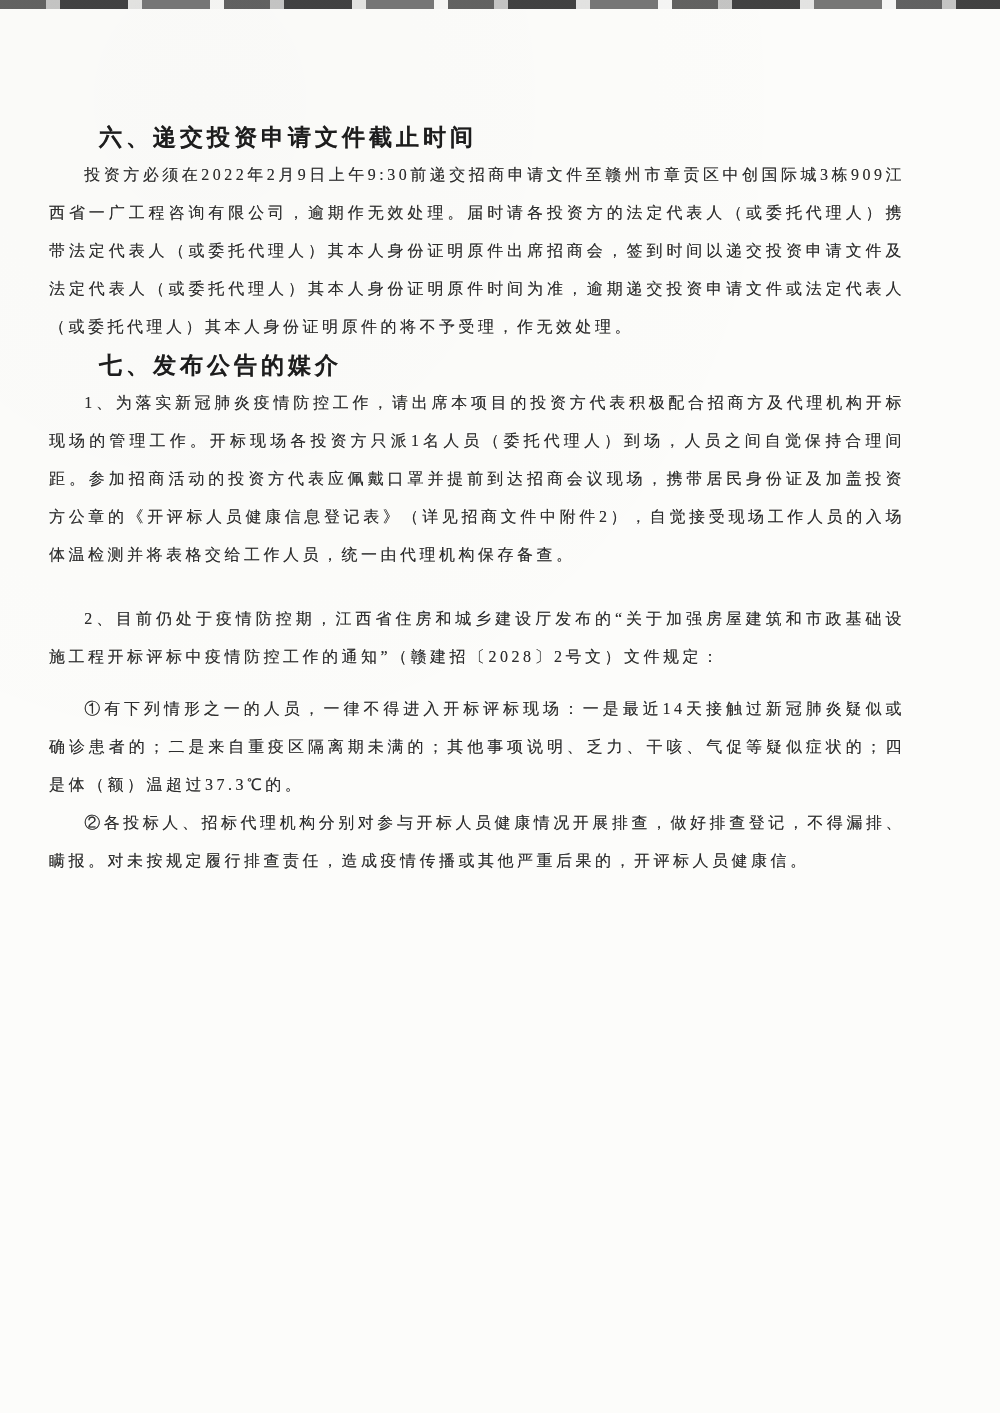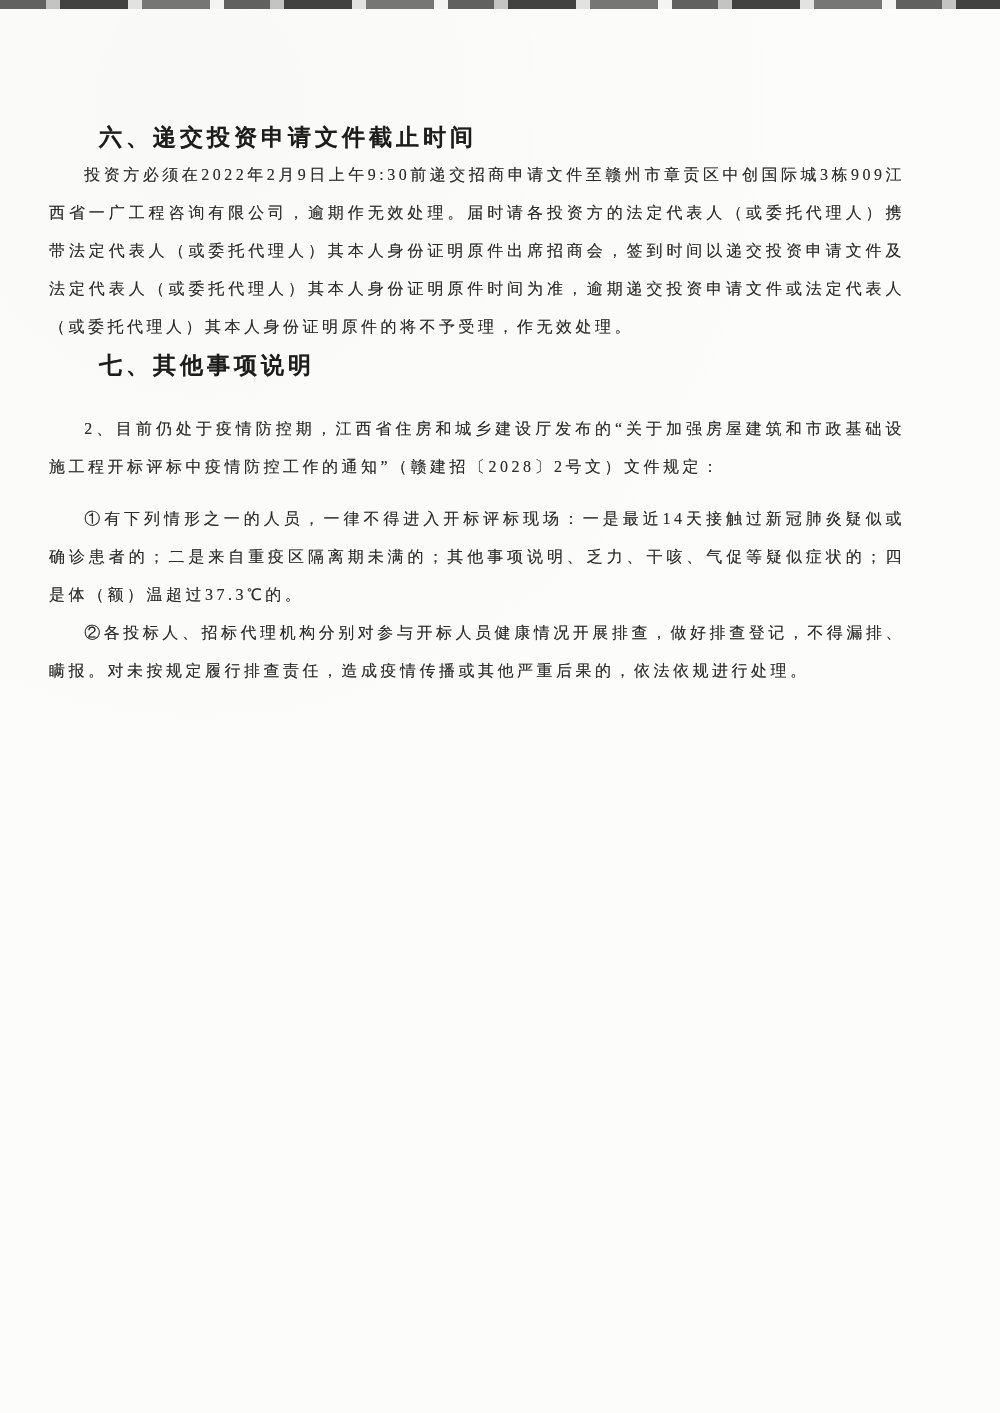--- a/index.html
+++ b/index.html
@@ -64,24 +64,25 @@
 </head>
 <body>
 
 <div class="page">
   <div class="scan-edge"></div>
 
   <h2 class="hd">六、递交投资申请文件截止时间</h2>
 
   <p class="para">投资方必须在2022年2月9日上午9:30前递交招商申请文件至赣州市章贡区中创国际城3栋909江西省一广工程咨询有限公司，逾期作无效处理。届时请各投资方的法定代表人（或委托代理人）携带法定代表人（或委托代理人）其本人身份证明原件出席招商会，签到时间以递交投资申请文件及法定代表人（或委托代理人）其本人身份证明原件时间为准，逾期递交投资申请文件或法定代表人（或委托代理人）其本人身份证明原件的将不予受理，作无效处理。</p>
 
-  <h2 class="hd">七、其他事项说明</h2>
+  <h2 class="hd">七、发布公告的媒介</h2>
 
 
 
+  <p class="para">1、为落实新冠肺炎疫情防控工作，请出席本项目的投资方代表积极配合招商方及代理机构开标现场的管理工作。开标现场各投资方只派1名人员（委托代理人）到场，人员之间自觉保持合理间距。参加招商活动的投资方代表应佩戴口罩并提前到达招商会议现场，携带居民身份证及加盖投资方公章的《开评标人员健康信息登记表》（详见招商文件中附件2），自觉接受现场工作人员的入场体温检测并将表格交给工作人员，统一由代理机构保存备查。</p>
 
   <p class="para mt-lg">2、目前仍处于疫情防控期，江西省住房和城乡建设厅发布的“关于加强房屋建筑和市政基础设施工程开标评标中疫情防控工作的通知”（赣建招〔2028〕2号文）文件规定：</p>
 
   <p class="para mt-md">①有下列情形之一的人员，一律不得进入开标评标现场：一是最近14天接触过新冠肺炎疑似或确诊患者的；二是来自重疫区隔离期未满的；其他事项说明、乏力、干咳、气促等疑似症状的；四是体（额）温超过37.3℃的。</p>
 
-  <p class="para">②各投标人、招标代理机构分别对参与开标人员健康情况开展排查，做好排查登记，不得漏排、瞒报。对未按规定履行排查责任，造成疫情传播或其他严重后果的，依法依规进行处理。</p>
+  <p class="para">②各投标人、招标代理机构分别对参与开标人员健康情况开展排查，做好排查登记，不得漏排、瞒报。对未按规定履行排查责任，造成疫情传播或其他严重后果的，开评标人员健康信。</p>
 
 </div>
 
 </body></html>

